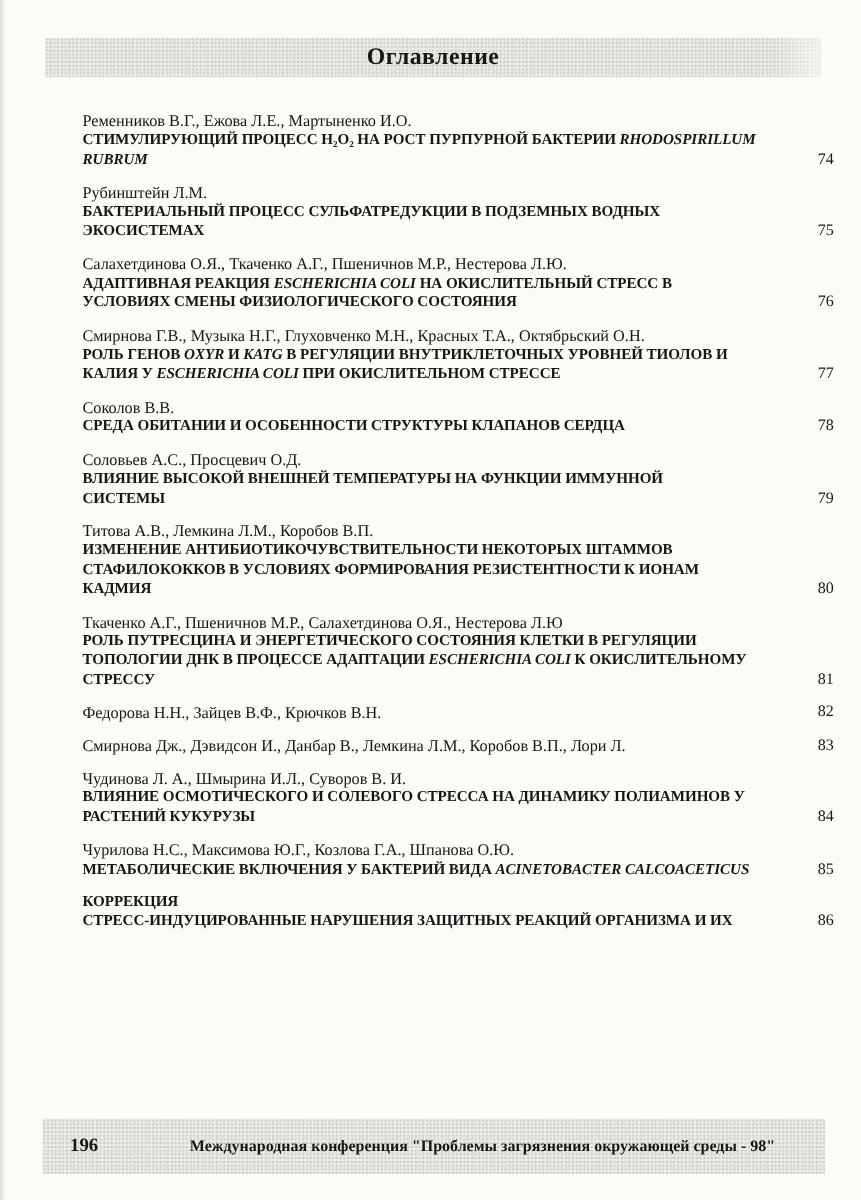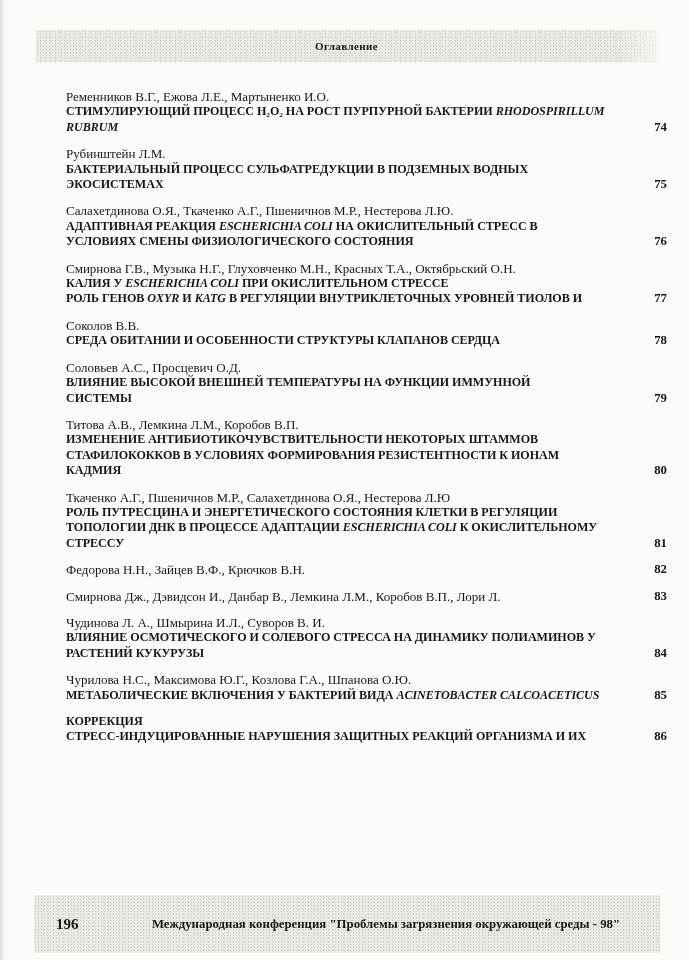--- a/index.html
+++ b/index.html
@@ -41,21 +41,21 @@
     left: 36px; top: 30px;
     width: 621px; height: 32px;
     display: flex;
     align-items: center;
     justify-content: center;
     -webkit-mask-image: linear-gradient(to right, black 94%, rgba(0,0,0,0.35));
     mask-image: linear-gradient(to right, black 94%, rgba(0,0,0,0.35));
   }
   .header-title {
     font-weight: bold;
-    font-size: 11px;
+    font-size: 19px;
     letter-spacing: 0.4px;
   }
   .toc {
     position: absolute;
     left: 38px; top: 89px;
     width: 601px;
     margin-left: 28px;
   }
   .entry {
     display: flex;
@@ -78,29 +78,29 @@
     white-space: nowrap;
   }
   .title-line .it {
     font-style: italic;
   }
   .page-col {
     flex: 1 1 auto;
     display: flex;
     align-items: flex-end;
     justify-content: flex-end;
-    font-weight: bold;
+    font-weight: normal;
     font-size: 12.8px;
     line-height: 15.4px;
     text-align: right;
   }
   .footer-band {
     position: absolute;
     left: 34px; top: 895px;
-    width: 626px; height: 58px;
+    width: 626px; height: 44px;
     display: flex;
     align-items: center;
   }
   .footer-page {
     font-weight: bold;
     font-size: 15px;
     margin-left: 22px;
     flex: 0 0 70px;
   }
   .footer-conf {
@@ -152,22 +152,22 @@
             <div class="title-line"><span>УСЛОВИЯХ СМЕНЫ ФИЗИОЛОГИЧЕСКОГО СОСТОЯНИЯ</span></div>
           </div>
       </div>
       <div class="page-col">76</div>
     </div>
 
     <div class="entry">
       <div class="entry-text">
         <div class="authors">Смирнова Г.В., Музыка Н.Г., Глуховченко М.Н., Красных Т.А., Октябрьский О.Н.</div>
         <div class="title">
+            <div class="title-line"><span>РОЛЬ ГЕНОВ </span><span class="it">OXYR</span><span> И </span><span class="it">KATG</span><span> В РЕГУЛЯЦИИ ВНУТРИКЛЕТОЧНЫХ УРОВНЕЙ ТИОЛОВ И</span></div>
             <div class="title-line"><span>КАЛИЯ У </span><span class="it">ESCHERICHIA COLI</span><span> ПРИ ОКИСЛИТЕЛЬНОМ СТРЕССЕ</span></div>
-            <div class="title-line"><span>РОЛЬ ГЕНОВ </span><span class="it">OXYR</span><span> И </span><span class="it">KATG</span><span> В РЕГУЛЯЦИИ ВНУТРИКЛЕТОЧНЫХ УРОВНЕЙ ТИОЛОВ И</span></div>
           </div>
       </div>
       <div class="page-col">77</div>
     </div>
 
     <div class="entry">
       <div class="entry-text">
         <div class="authors">Соколов В.В.</div>
         <div class="title">
             <div class="title-line"><span>СРЕДА ОБИТАНИИ И ОСОБЕННОСТИ СТРУКТУРЫ КЛАПАНОВ СЕРДЦА</span></div>

